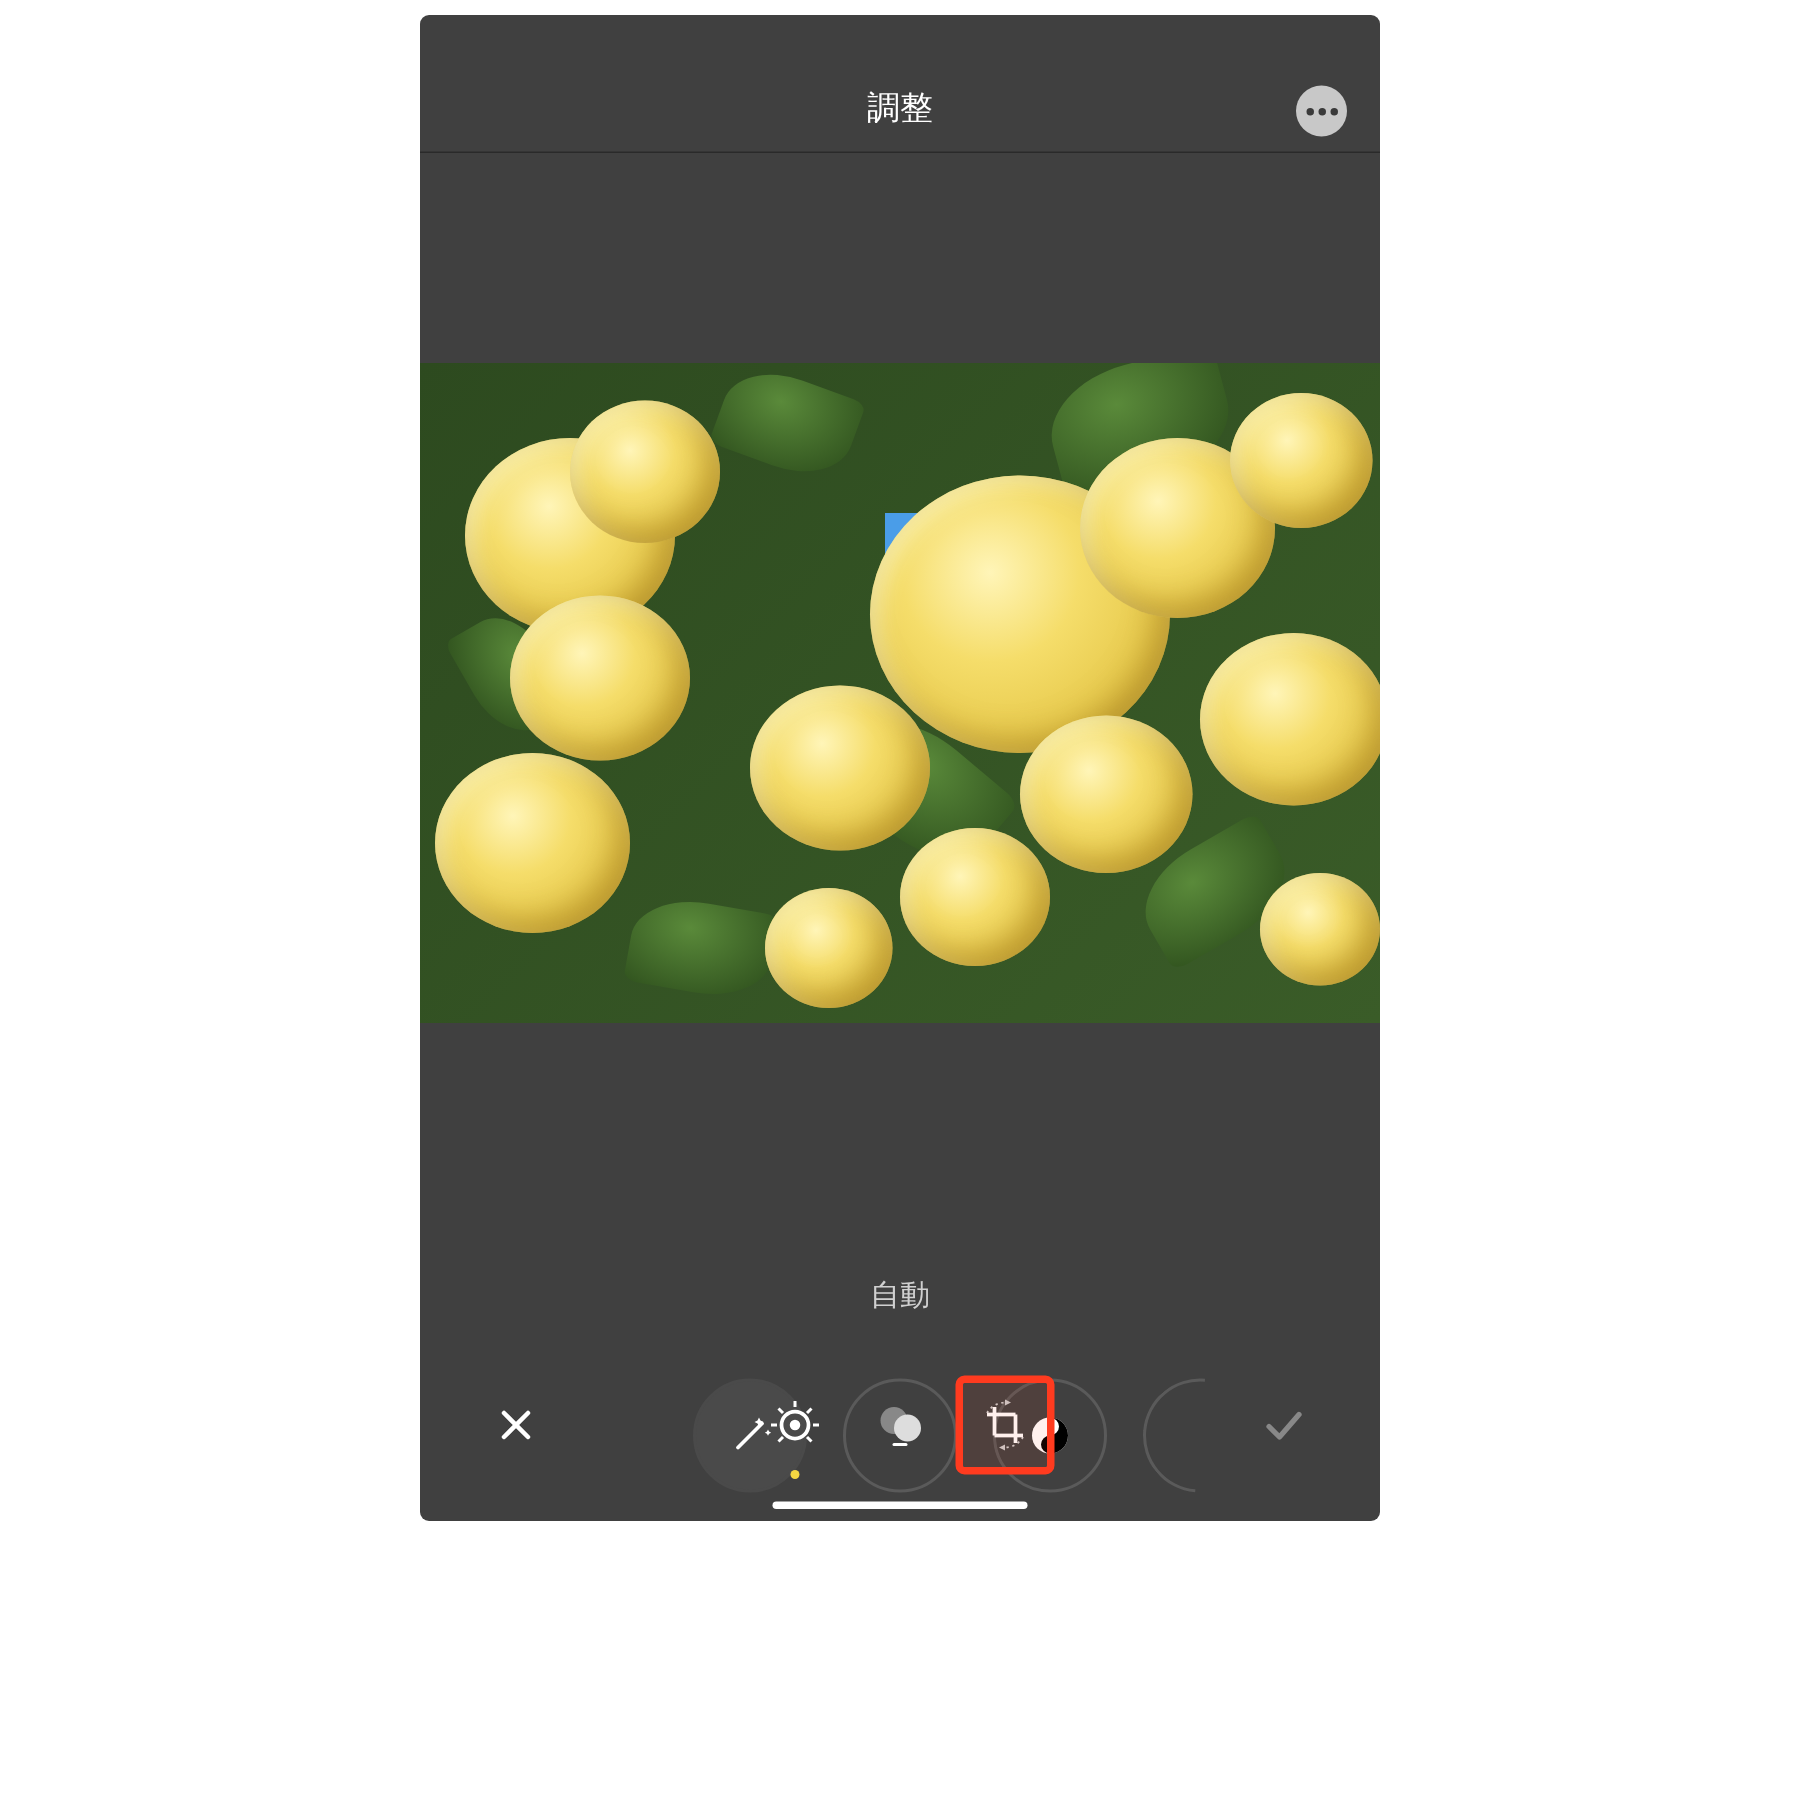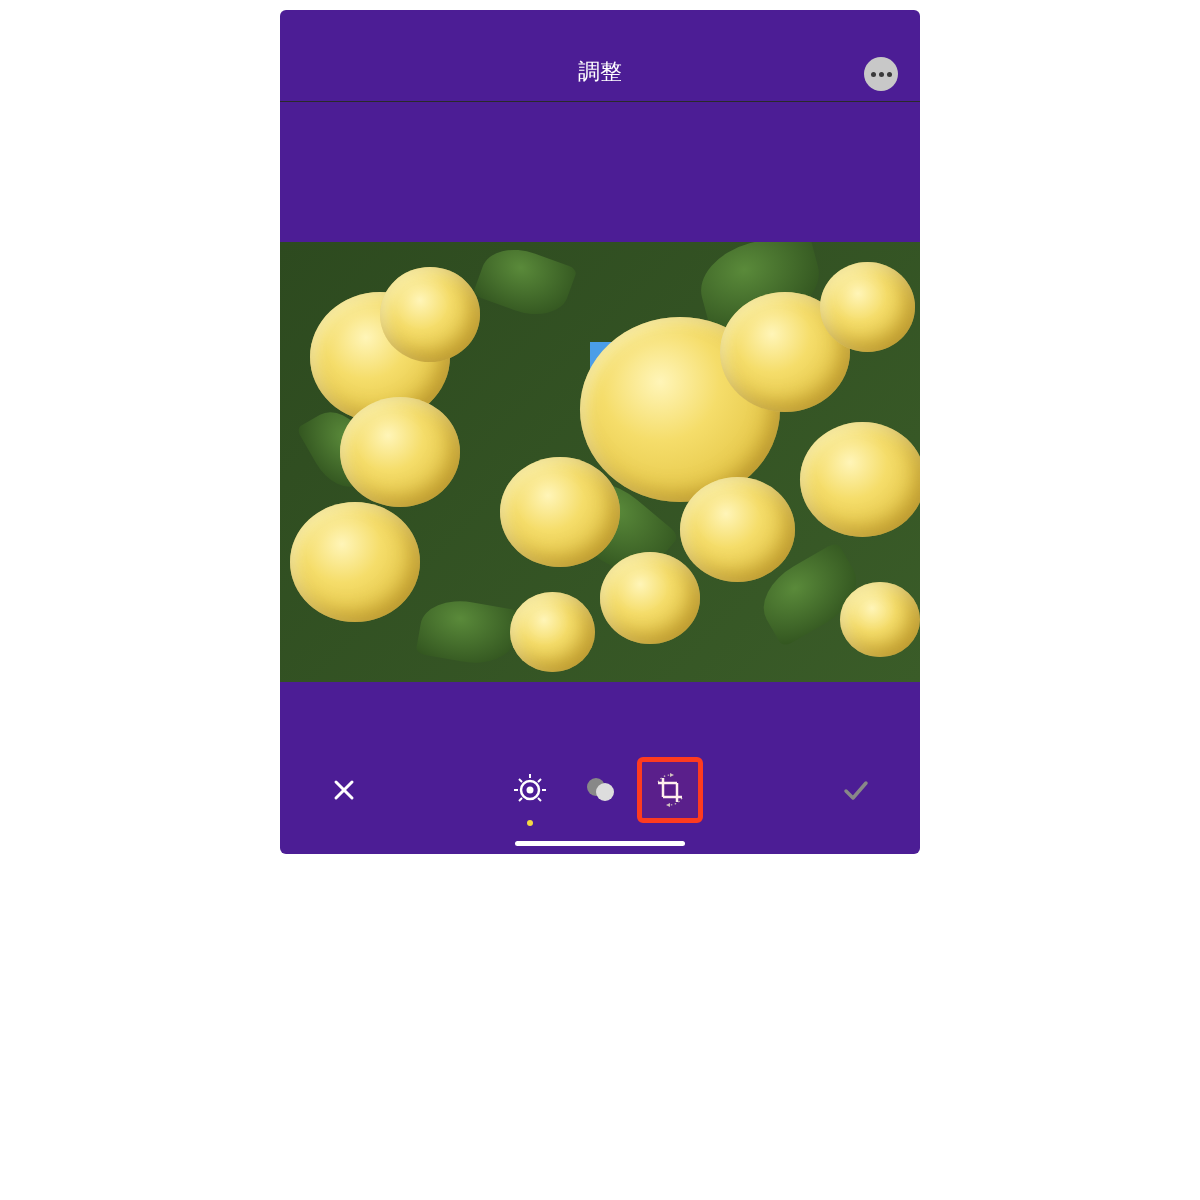--- a/index.html
+++ b/index.html
@@ -7,23 +7,23 @@
     width: 1200px;
     height: 1200px;
     background: #ffffff;
     display: flex;
     justify-content: center;
     align-items: flex-start;
     font-family: -apple-system, "Helvetica Neue", sans-serif;
   }
   .phone {
     width: 640px;
-    height: 844px;
+    height: 1004px;
     margin-top: 10px;
-    background: #4c1d95;
+    background: #404040;
     position: relative;
     overflow: hidden;
     border-radius: 6px;
   }
   .header {
     height: 92px;
     display: flex;
     align-items: flex-end;
     justify-content: center;
     position: relative;
@@ -194,20 +194,21 @@
       <div class="flower" style="top:20px;left:540px;width:95px;height:90px;"></div>
       <div class="flower" style="top:215px;left:220px;width:120px;height:110px;"></div>
       <div class="flower" style="top:235px;left:400px;width:115px;height:105px;"></div>
       <div class="flower" style="top:180px;left:520px;width:125px;height:115px;"></div>
       <div class="flower" style="top:310px;left:320px;width:100px;height:92px;"></div>
       <div class="flower" style="top:350px;left:230px;width:85px;height:80px;"></div>
       <div class="flower" style="top:340px;left:560px;width:80px;height:75px;"></div>
     </div>
   </div>
 
+  <div class="sub-label">自動</div>
 
   <div class="adjust-row">
     <div class="adj-btn filled">
       <svg width="36" height="36" viewBox="0 0 36 36">
         <line x1="10" y1="26" x2="26" y2="10" stroke="#fff" stroke-width="2.5" stroke-linecap="round"></line>
         <path d="M24 6 l1 2 l2 1 l-2 1 l-1 2 l-1 -2 l-2 -1 l2 -1 z" fill="#fff"></path>
         <path d="M30 14 l0.7 1.4 l1.4 0.7 l-1.4 0.7 l-0.7 1.4 l-0.7 -1.4 l-1.4 -0.7 l1.4 -0.7 z" fill="#fff"></path>
       </svg>
     </div>
     <div class="adj-btn">

